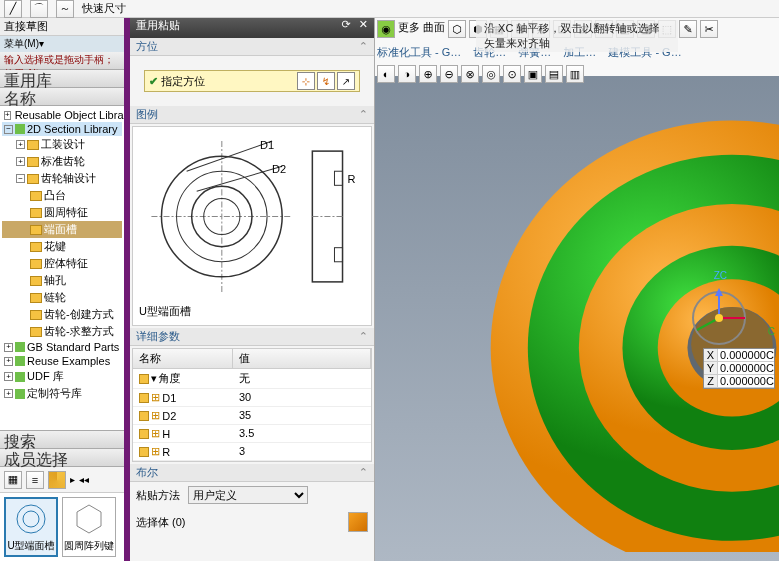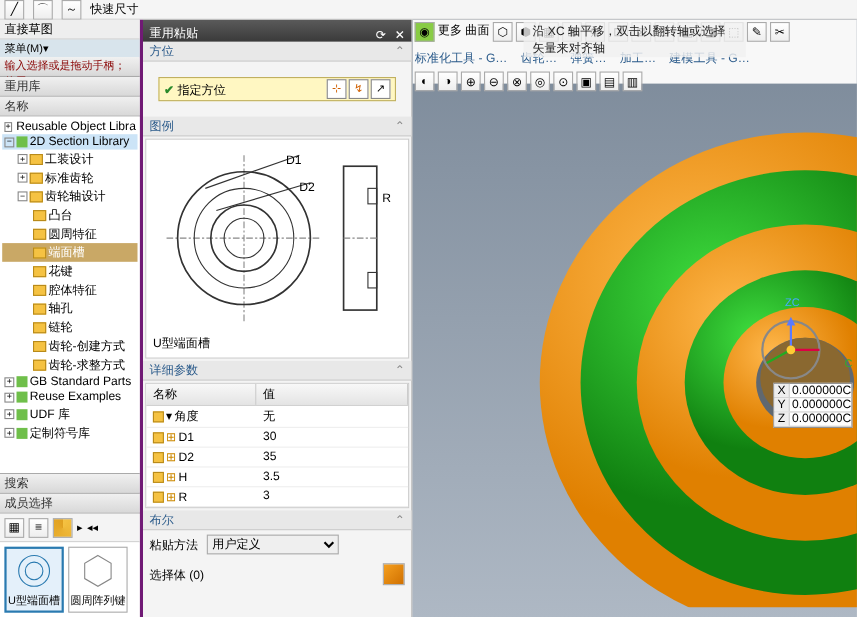--- a/index.html
+++ b/index.html
@@ -1,38 +1,38 @@
 <!DOCTYPE html>
 <html><head>
 <meta charset="utf-8">
 <style>
 *{box-sizing:border-box;margin:0;padding:0;font-family:"Microsoft YaHei",sans-serif;font-size:11px}
 body{width:779px;height:561px;background:#e8e8e8;overflow:hidden;position:relative}
 .topbar{height:18px;background:#f5f5f5;border-bottom:1px solid #ccc;display:flex;align-items:center;padding:0 4px;gap:8px}
 .sq{width:18px;height:18px;border:1px solid #aaa;background:linear-gradient(#fff,#eee);display:inline-flex;align-items:center;justify-content:center}
 .main{position:absolute;top:18px;bottom:0;left:0;right:0;display:flex}
-.left{width:130px;background:#f4f4f4;border-right:3px solid #701a75;display:flex;flex-direction:column}
-.panel-head{height:18px;background:linear-gradient(#f0f0f0,#d8d8d8);border-bottom:1px solid #aaa;padding:1px 4px;font-size:11px;color:#333}
+.left{width:130px;background:#f4f4f4;border-right:6px solid #701a75;display:flex;flex-direction:column}
+.panel-head{height:18px;background:linear-gradient(#f0f0f0,#d8d8d8);border-bottom:1px solid #aaa;padding:1px 4px;font-size:16px;color:#333}
 .tree{flex:1;overflow:auto;background:#fff;padding:2px}
 .tree-node{display:flex;align-items:center;gap:2px;padding:1px 2px;white-space:nowrap}
 .tree-node .exp{width:9px;height:9px;border:1px solid #888;display:inline-flex;align-items:center;justify-content:center;font-size:8px;line-height:1}
 .tree-node.sel{background:#cce4f7}
 .tree-node.hl{background:#c9a866;color:#fff}
 .ind1{padding-left:14px}.ind2{padding-left:28px}
 .folder{width:12px;height:10px;background:#f5c242;border:1px solid #b88a1a;display:inline-block}
 .cube{width:10px;height:10px;background:#6fbf4a;display:inline-block}
 .search-sec{border-top:1px solid #aaa}
 .search-bar{height:26px;background:#f4f4f4;display:flex;align-items:center;gap:4px;padding:0 4px;border-bottom:1px solid #ccc}
 .funnel{width:18px;height:18px;background:conic-gradient(#f5c242,#e0a020);border:1px solid #aaa}
 .thumbs{display:flex;gap:4px;padding:4px;background:#fff}
 .thumb{width:54px;height:60px;border:1px solid #aaa;display:flex;flex-direction:column;align-items:center;justify-content:center;background:#fff}
 .thumb.sel{border:2px solid #2a7ab0;background:#e4f0fa}
 .thumb-lbl{font-size:10px;margin-top:2px}
 .center{width:245px;background:#f4f4f4;border-right:1px solid #aaa;display:flex;flex-direction:column}
-.dlg-title{height:20px;background:linear-gradient(#5a5a5a,#3a3a3a);color:#fff;display:flex;align-items:flex-end;justify-content:space-between;padding:0 6px}
+.dlg-title{height:20px;background:linear-gradient(#5a5a5a,#3a3a3a);color:#fff;display:flex;align-items:flex-start;justify-content:space-between;padding:0 6px}
 .dlg-title .ctrls{display:flex;gap:8px}
 .sec-head{height:18px;background:#e8e8e8;color:#2a5a8a;border-bottom:1px solid #ccc;padding:2px 6px;display:flex;justify-content:space-between;align-items:center}
 .chev{color:#888}
 .spec-row{height:22px;background:#fff7c2;border:1px solid #c0b060;margin:14px;display:flex;align-items:center;padding:0 4px;justify-content:space-between}
 .spec-row .ck{color:#2a8a2a;font-weight:bold}
 .spec-btns{display:flex;gap:2px}
 .sbtn{width:18px;height:18px;border:1px solid #888;background:#fff;display:inline-flex;align-items:center;justify-content:center;font-size:10px}
 .diagram{height:200px;background:#fff;margin:2px;border:1px solid #ccc;display:flex;flex-direction:column;padding:4px}
 .diagram svg{flex:1}
 .diag-lbl{font-size:11px;padding:2px}

